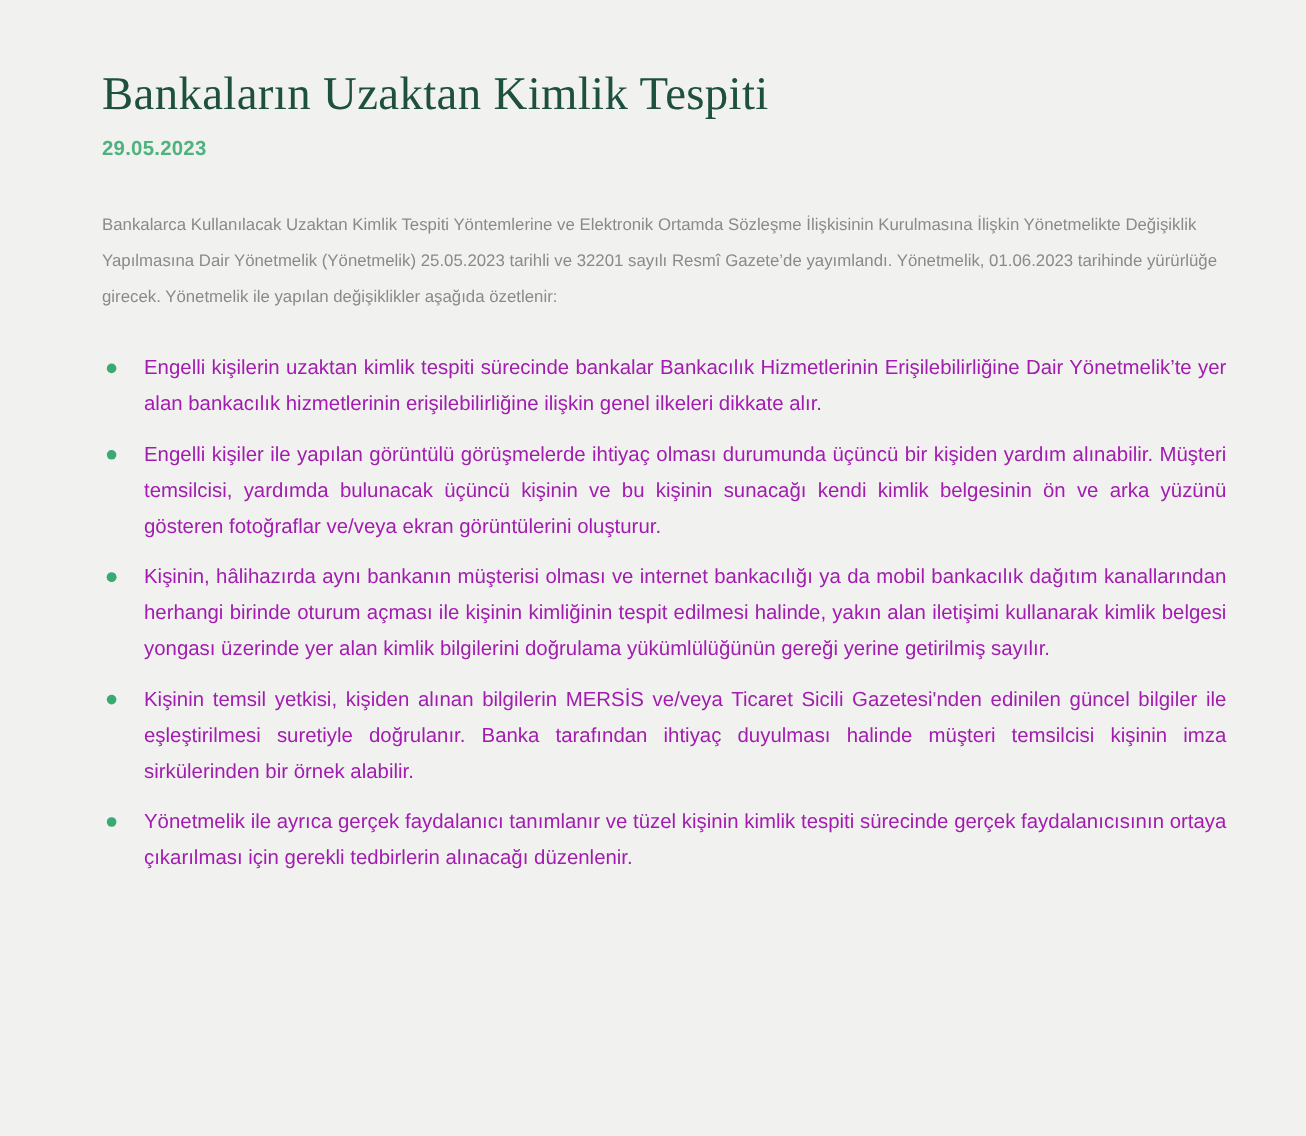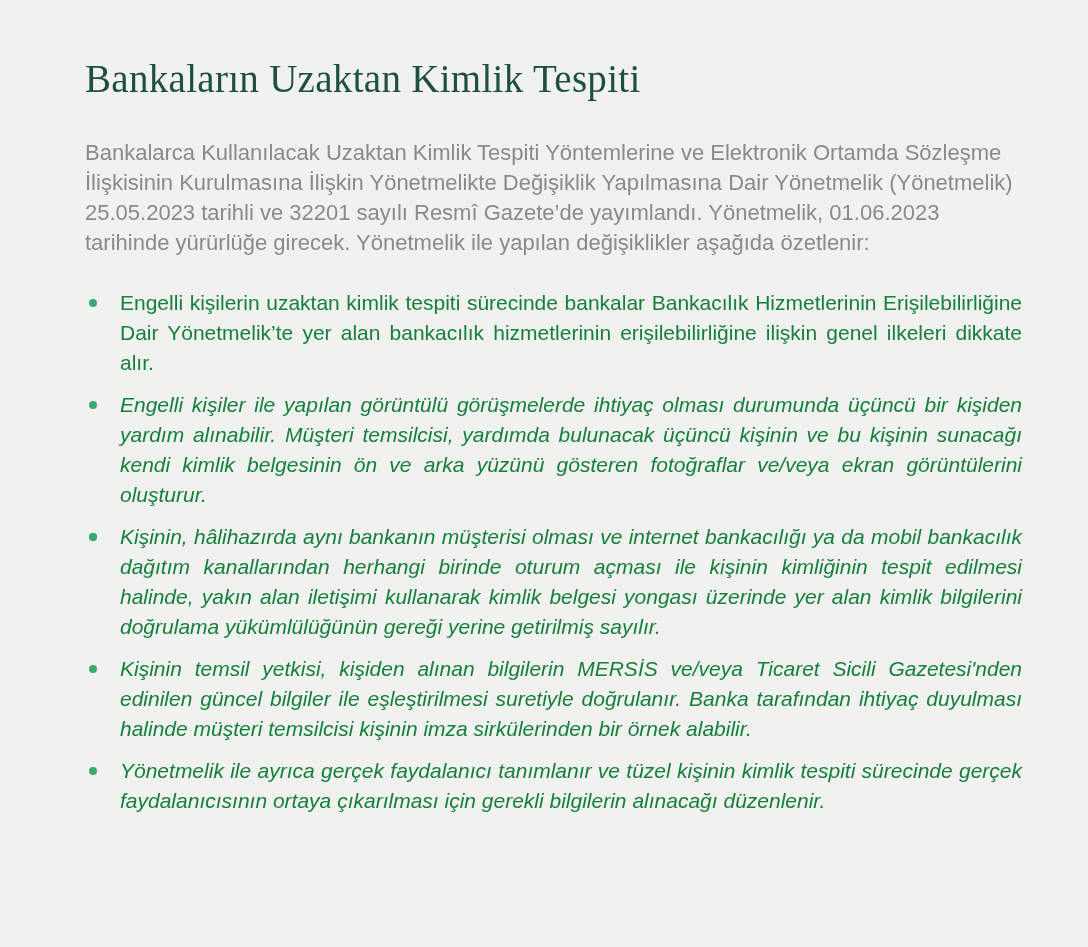--- a/index.html
+++ b/index.html
@@ -28,58 +28,59 @@
   .date {
     margin-top: 14px;
     font-size: 17px;
     font-weight: 700;
     letter-spacing: 0.2px;
     color: #4eb37e;
   }
   .intro {
     margin: 38px 0 0 0;
     max-width: 940px;
-    font-size: 22px;
+    font-size: 14px;
     line-height: 30px;
     color: #8a8a8a;
   }
   .bullets {
     list-style: none;
     margin: 30px 0 0 0;
     padding: 0;
     max-width: 937px;
   }
   .bullets li {
     position: relative;
     padding-left: 35px;
-    font-size: 21px;
+    font-size: 17px;
     line-height: 30px;
-    color: #15803d;
+    color: #a21caf;
     text-align: justify;
   }
-  .bullets li + li { margin-top: 12px; font-style: italic; }
+  .bullets li + li { margin-top: 12px; }
   .dot {
     position: absolute;
     left: 4px;
     top: 11px;
     width: 8px;
     height: 8px;
     border-radius: 50%;
     background: #3aaa72;
   }
 </style>
 </head>
 <body>
 
 <div class="article">
 
   <h1 class="title">
     <span>Bankaların Uzaktan Kimlik Tespiti</span>
   </h1>
 
+  <div class="date">29.05.2023</div>
 
   <p class="intro">Bankalarca Kullanılacak Uzaktan Kimlik Tespiti Yöntemlerine ve Elektronik Ortamda Sözleşme İlişkisinin Kurulmasına İlişkin Yönetmelikte Değişiklik Yapılmasına Dair Yönetmelik (Yönetmelik) 25.05.2023 tarihli ve 32201 sayılı Resmî Gazete’de yayımlandı. Yönetmelik, 01.06.2023 tarihinde yürürlüğe girecek. Yönetmelik ile yapılan değişiklikler aşağıda özetlenir:</p>
 
   <ul class="bullets">
     <li>
       <span class="dot"></span>
       <span>Engelli kişilerin uzaktan kimlik tespiti sürecinde bankalar Bankacılık Hizmetlerinin Erişilebilirliğine Dair Yönetmelik’te yer alan bankacılık hizmetlerinin erişilebilirliğine ilişkin genel ilkeleri dikkate alır.</span>
     </li>
     <li>
       <span class="dot"></span>
@@ -91,17 +92,17 @@
     <li>
       <span class="dot"></span>
       <span>Kişinin, hâlihazırda aynı bankanın müşterisi olması ve internet bankacılığı ya da mobil bankacılık dağıtım kanallarından herhangi birinde oturum açması ile kişinin kimliğinin tespit edilmesi halinde, yakın alan iletişimi kullanarak kimlik belgesi yongası üzerinde yer alan kimlik bilgilerini doğrulama yükümlülüğünün gereği yerine getirilmiş sayılır.</span>
     </li>
     <li>
       <span class="dot"></span>
       <span>Kişinin temsil yetkisi, kişiden alınan bilgilerin MERSİS ve/veya Ticaret Sicili Gazetesi'nden edinilen güncel bilgiler ile eşleştirilmesi suretiyle doğrulanır. Banka tarafından ihtiyaç duyulması halinde müşteri temsilcisi kişinin imza sirkülerinden bir örnek alabilir.</span>
     </li>
     <li>
       <span class="dot"></span>
-      <span>Yönetmelik ile ayrıca gerçek faydalanıcı tanımlanır ve tüzel kişinin kimlik tespiti sürecinde gerçek faydalanıcısının ortaya çıkarılması için gerekli bilgilerin alınacağı düzenlenir.</span>
+      <span>Yönetmelik ile ayrıca gerçek faydalanıcı tanımlanır ve tüzel kişinin kimlik tespiti sürecinde gerçek faydalanıcısının ortaya çıkarılması için gerekli tedbirlerin alınacağı düzenlenir.</span>
     </li>
   </ul>
 
 </div>
 
 </body></html>

